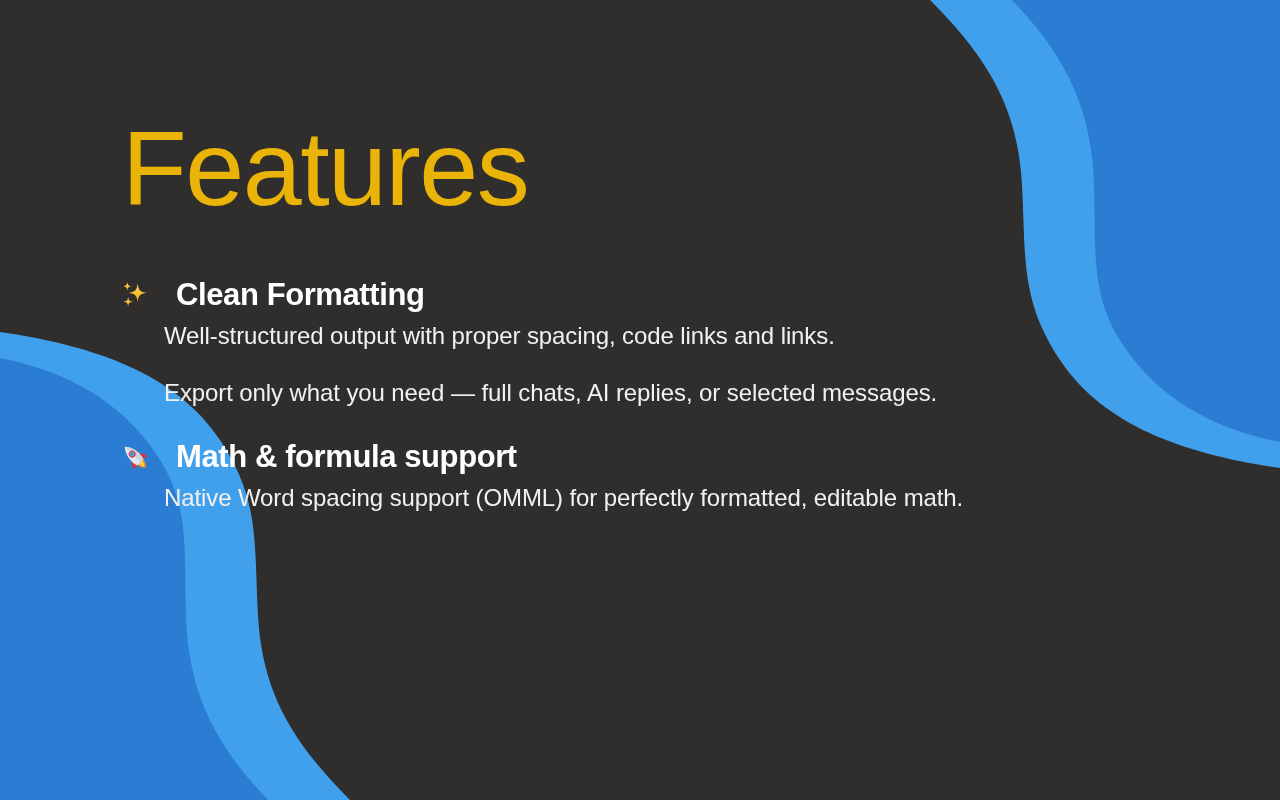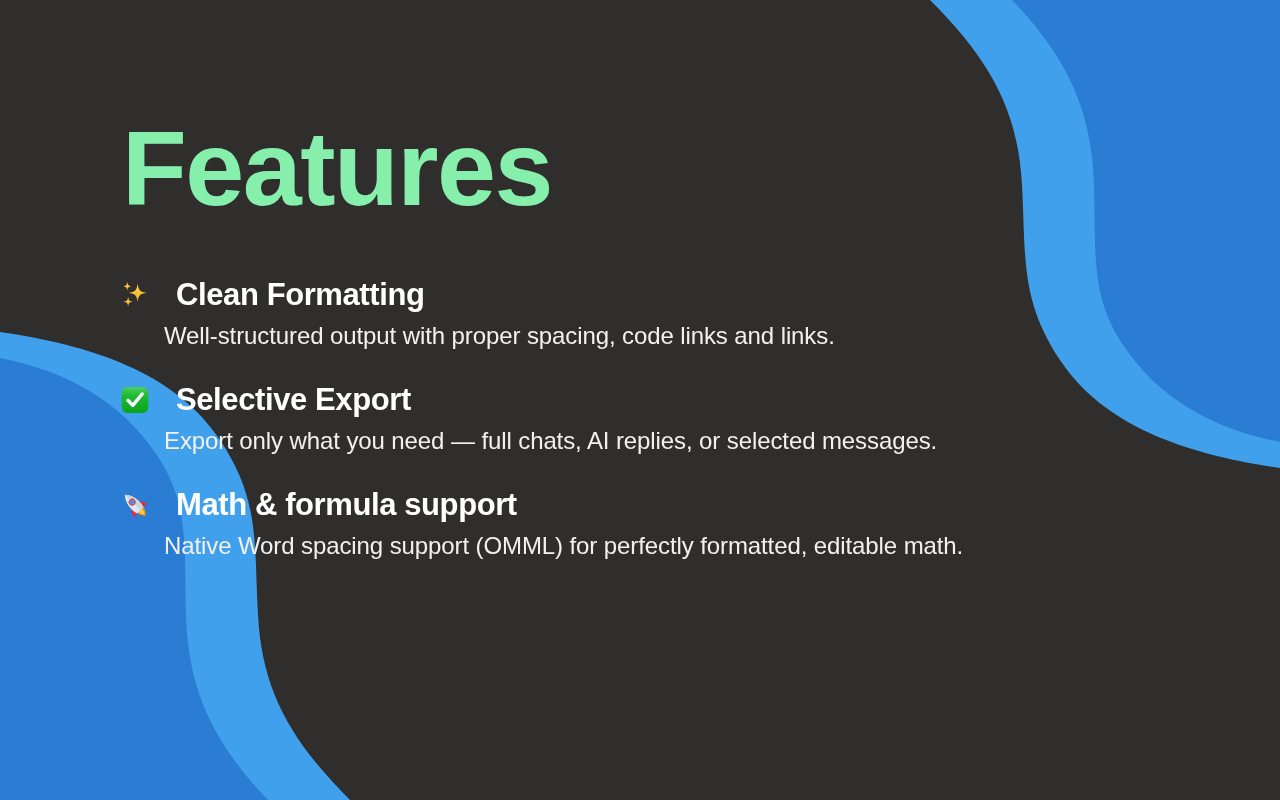--- a/index.html
+++ b/index.html
@@ -38,23 +38,23 @@
     top:0; left:0;
     width:1280px; height:800px;
   }
 
   #page-title {
     position:absolute;
     left:122px;
     top:115px;
     font-size:106px;
     line-height:1.0;
-    font-weight:bold;
+    font-weight:normal;
     letter-spacing:-1.5px;
-    color:#86efac;
+    color:#eab308;
     white-space:nowrap;
   }
 
   #feature-list {
     position:absolute;
     left:120px;
     top:274px;
     width:1060px;
   }
 
@@ -147,36 +147,20 @@
               <path fill="url(#sparkGrad)" d="M8.8,2.0 C9.3,6.0 10.2,6.9 14.2,7.5 C10.2,8.1 9.3,9.0 8.8,13.0 C8.3,9.0 7.4,8.1 3.4,7.5 C7.4,6.9 8.3,6.0 8.8,2.0 Z"></path>
               <path fill="url(#sparkGrad)" d="M9.8,20.0 C10.3,24.4 11.2,25.4 15.6,26.0 C11.2,26.7 10.3,27.6 9.8,32.0 C9.3,27.6 8.4,26.7 4.0,26.0 C8.4,25.4 9.3,24.4 9.8,20.0 Z"></path>
             </svg>
           </span>
           <span class="feature-title">Clean Formatting</span>
         </div>
         <div class="feature-desc">Well-structured output with proper spacing, code links and links.</div>
       </div>
 
       <div class="feature-item">
-        <div class="feature-heading">
-          <span class="feature-emoji">
-            <svg viewBox="0 0 36 36" width="30" height="30" xmlns="http://www.w3.org/2000/svg" aria-hidden="true">
-              <defs>
-                <linearGradient id="greenGrad" x1="0" y1="0" x2="0" y2="1">
-                  <stop offset="0%" stop-color="#4ad15f"></stop>
-                  <stop offset="32%" stop-color="#1fbb32"></stop>
-                  <stop offset="100%" stop-color="#0aa31c"></stop>
-                </linearGradient>
-              </defs>
-              <rect x="2" y="2.5" width="32" height="31" rx="7" ry="7" fill="url(#greenGrad)"></rect>
-              <path d="M9.6,18.4 L15.3,24.4 L26.6,10.8" fill="none" stroke="#ffffff" stroke-width="4.2" stroke-linecap="round" stroke-linejoin="round"></path>
-            </svg>
-          </span>
-          <span class="feature-title">Selective Export</span>
-        </div>
         <div class="feature-desc">Export only what you need — full chats, AI replies, or selected messages.</div>
       </div>
 
       <div class="feature-item">
         <div class="feature-heading">
           <span class="feature-emoji">
             <svg viewBox="0 0 36 36" width="30" height="30" xmlns="http://www.w3.org/2000/svg" aria-hidden="true">
               <g transform="rotate(-45 18 18)">
 
                 <path fill="#f4900c" d="M18,36 C13.6,32.2 13.0,28.8 13.2,26.4 L22.8,26.4 C23.0,28.8 22.4,32.2 18,36 Z"></path>

